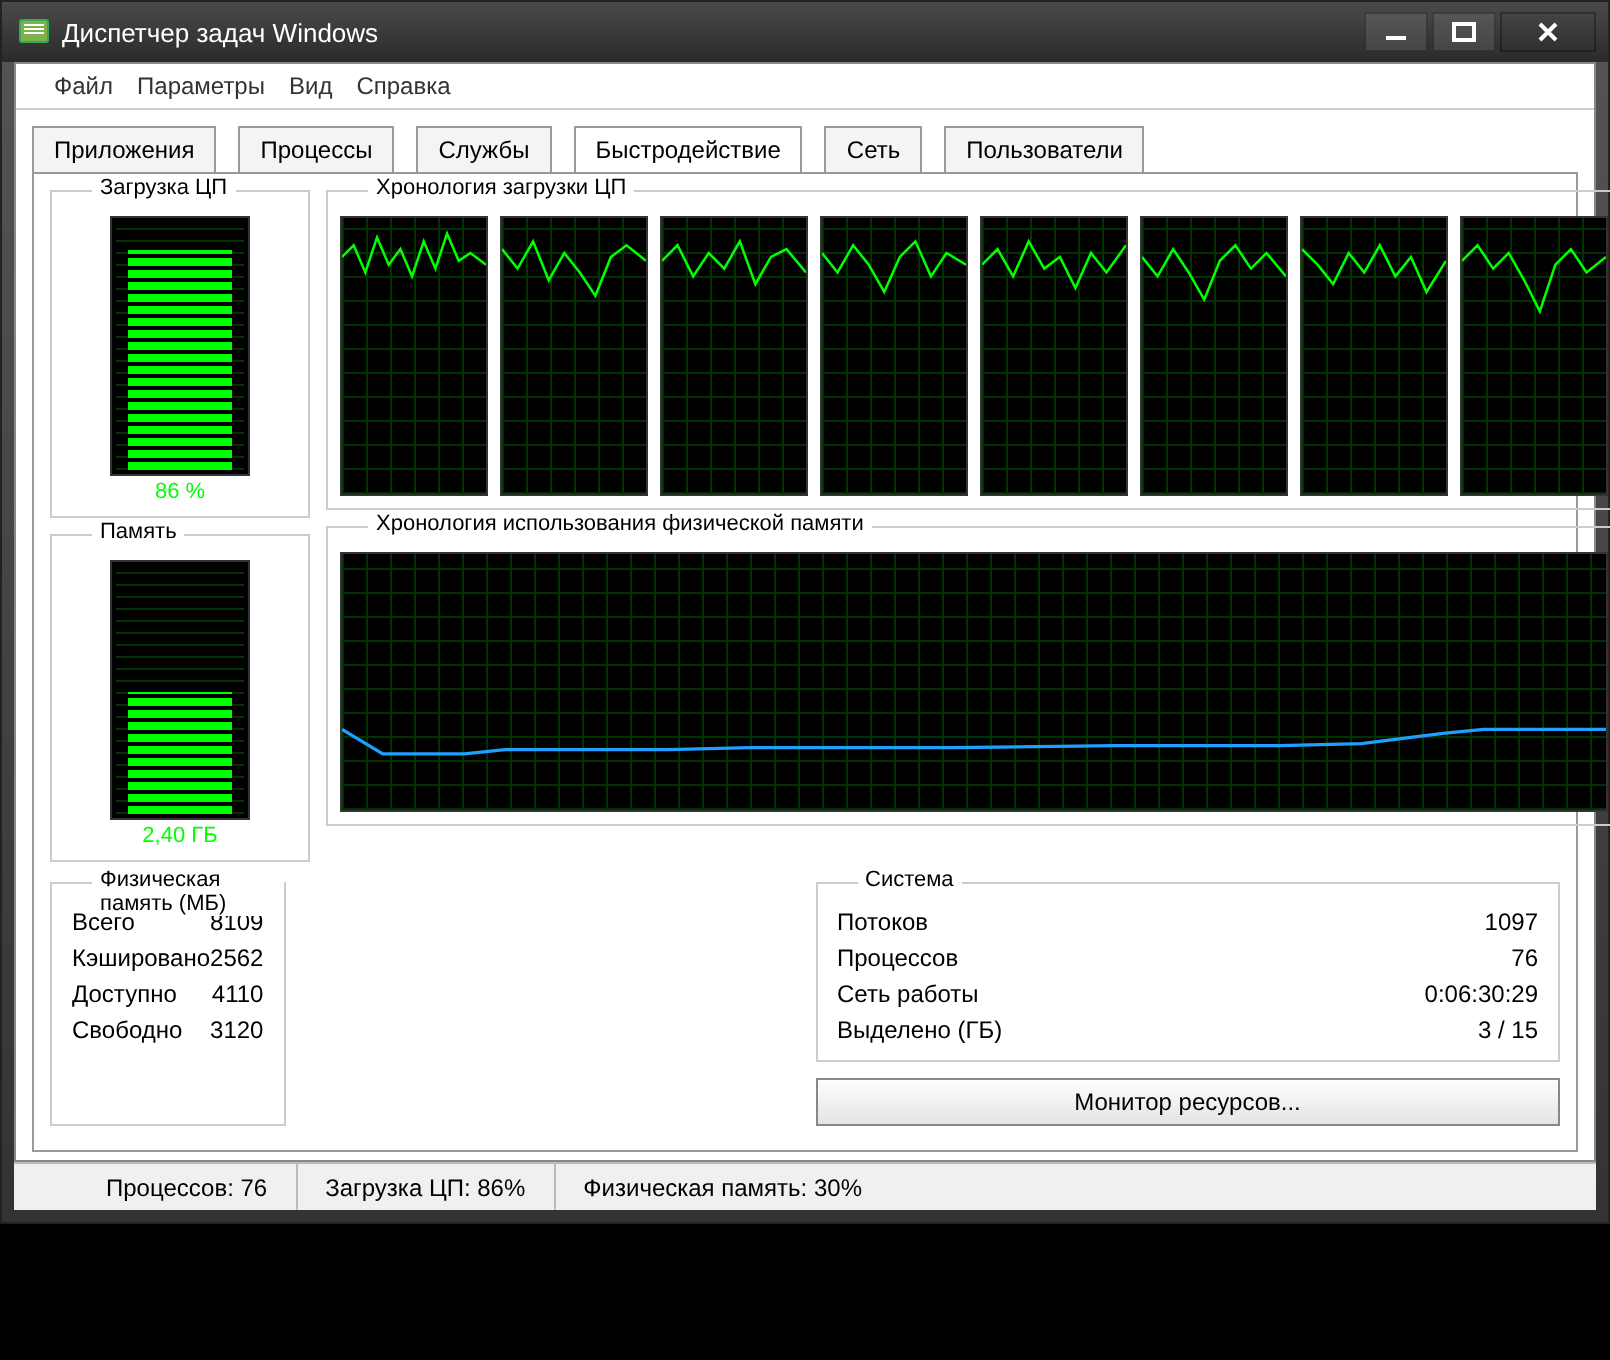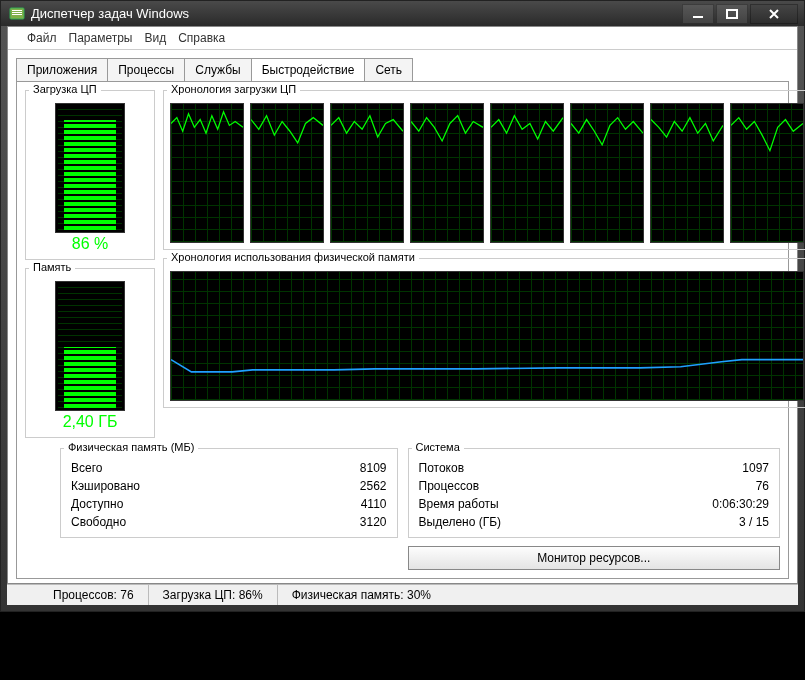--- a/index.html
+++ b/index.html
@@ -9,48 +9,48 @@
 .titlebar .icon { width: 16px; height: 16px; margin-right: 6px; }
 .titlebar .icon svg { width: 16px; height: 16px; }
 .titlebar-title { flex: 1; font-size: 13px; }
 .win-controls { display: flex; gap: 2px; }
 .win-btn { width: 32px; height: 20px; background: rgba(255,255,255,.1); border: 1px solid rgba(0,0,0,.3); display: flex; align-items: center; justify-content: center; color: #fff; font-weight: bold; cursor: pointer; }
 .win-btn.close { width: 48px; background: rgba(200,0,0,.0); }
 .win-btn svg { width: 12px; height: 10px; }
 .client { flex: 1; background: #fff; border: 1px solid #888; margin: 0 6px 0 6px; display: flex; flex-direction: column; }
 .menubar { display: flex; gap: 12px; padding: 4px 19px; border-bottom: 1px solid #ccc; color: #333; }
 .menubar span { cursor: default; }
-.tabs { display: flex; margin: 8px 8px 0 8px; }
+.tabs { display: flex; margin: 8px 8px 0 8px; gap: 12px; }
 .tab { padding: 4px 10px; border: 1px solid #999; border-bottom: none; background: #f4f4f4; margin-right: -1px; cursor: pointer; font-size: 12px; }
 .tab.active { background: #fff; position: relative; z-index: 2; }
 .tab-body { flex: 1; border: 1px solid #999; margin: 0 8px 4px 8px; background: #fff; padding: 8px; position: relative; }
 .perf-grid { display: grid; grid-template-columns: 130px 1fr; gap: 8px; }
 .group { border: 1px solid #ccc; padding: 6px 6px 6px 6px; position: relative; }
-.group-title { position: absolute; top: -8px; left: 3px; background: #fff; padding: 0 4px; font-size: 11px; color: #000; }
+.group-title { position: absolute; top: -8px; left: 20px; background: #fff; padding: 0 4px; font-size: 11px; color: #000; }
 .meter-box { width: 100%; display: flex; flex-direction: column; align-items: center; }
 .meter { width: 70px; height: 130px; background: #000; border: 1px solid #333; position: relative; margin-top: 6px; }
 .meter .grid { position: absolute; inset: 2px; background: repeating-linear-gradient(0deg,#003300 0 1px,transparent 1px 6px); }
 .meter .fill { position: absolute; bottom: 2px; left: 8px; right: 8px; background: repeating-linear-gradient(0deg,#00ff00 0 4px,#000 4px 6px); }
-.meter-cap { color: #00ff00; font-size: 16px; margin-top: 2px; }
+.meter-cap { color: #00ff00; font-size: 11px; margin-top: 2px; }
 .cpu-history { display: flex; gap: 6px; }
 .mini { width: 74px; height: 140px; background: #000; border: 1px solid #333; position: relative; }
 .mini .grid { position: absolute; inset: 0; background-image: repeating-linear-gradient(0deg,#003300 0 1px,transparent 1px 12px),repeating-linear-gradient(90deg,#003300 0 1px,transparent 1px 12px); }
 .mini svg { position: absolute; inset: 0; }
 .mem-history { height: 130px; background: #000; border: 1px solid #333; position: relative; margin-top: 6px; }
 .mem-history .grid { position: absolute; inset: 0; background-image: repeating-linear-gradient(0deg,#003300 0 1px,transparent 1px 12px),repeating-linear-gradient(90deg,#003300 0 1px,transparent 1px 12px); }
 .mem-history svg { position: absolute; inset: 0; }
 .stats { display: grid; grid-template-columns: 1fr 1fr; gap: 10px; margin-top: 10px; }
 .stat-group { border: 1px solid #ccc; padding: 10px 10px 6px 10px; position: relative; }
 .stat-row { display: flex; justify-content: space-between; font-size: 12px; line-height: 1.5; text-align: center; }
 .res-btn { display: block; width: 100%; padding: 4px 0; margin-top: 8px; border: 1px solid #888; background: linear-gradient(#fdfdfd,#e4e4e4); cursor: pointer; font-size: 12px; }
 .statusbar { height: 24px; background: #f0f0f0; border-top: 1px solid #bbb; display: flex; align-items: center; margin: 0 6px 6px 6px; font-size: 12px; padding-left: 32px; }
 .statusbar .cell { padding: 0 14px; border-right: 1px solid #bbb; height: 100%; display: flex; align-items: center; }
 .left-col { display: flex; flex-direction: column; gap: 8px; }
 .right-col { display: flex; flex-direction: column; gap: 8px; }
-.left-stats { display: flex; flex-direction: column; gap: 10px; margin-left: 35px; }
+.left-stats { display: flex; flex-direction: row; gap: 10px; }
 </style>
 </head>
 <body>
 
 <div class="window">
 
   <div class="titlebar">
     <span class="icon">
       <svg viewBox="0 0 16 16">
           <rect x="1" y="2" width="14" height="11" rx="1" fill="#7fb04a" stroke="#3a5"></rect>
@@ -86,20 +86,21 @@
       <span>Вид</span>
       <span>Справка</span>
     </div>
 
     <div class="tabs">
       <div class="tab">Приложения</div>
       <div class="tab">Процессы</div>
       <div class="tab">Службы</div>
       <div class="tab active">Быстродействие</div>
       <div class="tab">Сеть</div>
+      <div class="tab">Пользователи</div>
     </div>
 
     <div class="tab-body">
       <div class="perf-grid">
 
         <div class="left-col">
           <div class="group">
             <div class="group-title">Загрузка ЦП</div>
             <div class="meter-box">
               <div class="meter">
@@ -214,21 +215,21 @@
             <div class="group-title">Система</div>
             <div class="stat-row">
                 <span>Потоков</span>
                 <span>1097</span>
               </div>
             <div class="stat-row">
                 <span>Процессов</span>
                 <span>76</span>
               </div>
             <div class="stat-row">
-                <span>Время работы</span>
+                <span>Сеть работы</span>
                 <span>0:06:30:29</span>
               </div>
             <div class="stat-row">
                 <span>Выделено (ГБ)</span>
                 <span>3 / 15</span>
               </div>
           </div>
           <button class="res-btn">Монитор ресурсов...</button>
         </div>
       </div>

